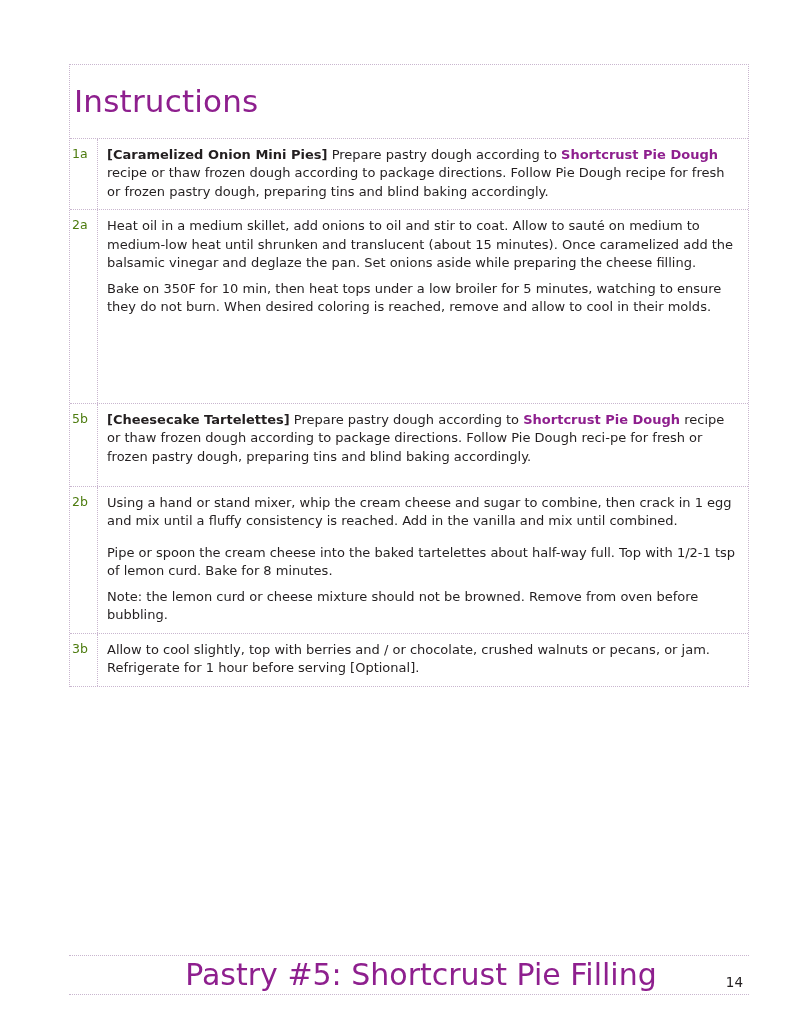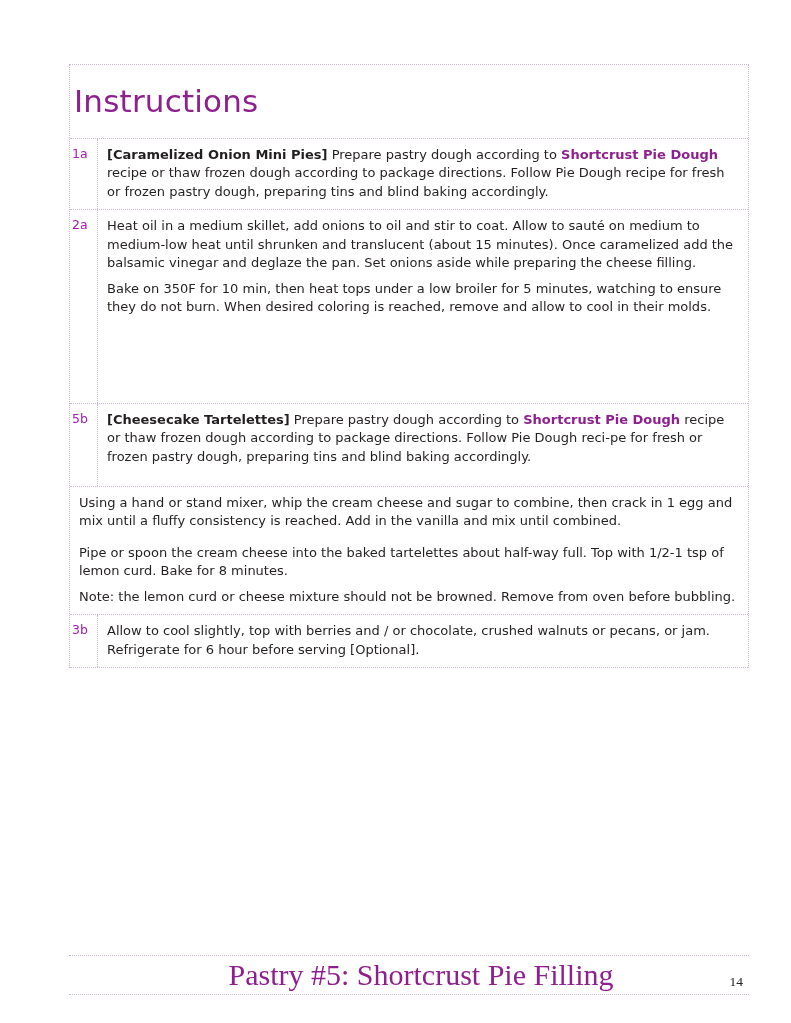--- a/index.html
+++ b/index.html
@@ -65,21 +65,21 @@
     min-width: 28px;
     border-right: 1px dotted #c9b6cf;
     box-sizing: border-box;
     padding-top: 8px;
     text-align: left;
     padding-left: 2px;
   }
 
   .num {
     font-size: 12.5px;
-    color: #a21caf;
+    color: #4d7c0f;
     line-height: 1.1;
     display: block;
   }
 
   .body-cell {
     flex: 1;
     box-sizing: border-box;
     padding: 7px 7px 7px 9px;
   }
 
@@ -119,21 +119,20 @@
     display: flex;
     align-items: center;
   }
 
   .footer-inner {
     width: 680px;
     display: flex;
     align-items: flex-end;
     justify-content: center;
     position: relative;
-    font-family: Liberation Serif, serif;
   }
 
   .footer-title {
     font-size: 30px;
     color: #8e1f8e;
     font-weight: 400;
     line-height: 1;
     padding-left: 24px;
   }
 
@@ -182,34 +181,37 @@
       <div class="num-cell">
         <span class="num">5b</span>
       </div>
       <div class="body-cell">
         <p><span class="bold-label">[Cheesecake Tartelettes]</span><span> Prepare pastry dough according to </span><span class="link">Shortcrust Pie Dough</span><span> recipe or thaw frozen dough according to package directions. Follow Pie Dough reci-pe for fresh or frozen pastry dough, preparing tins and blind baking accordingly.</span></p>
         <div class="spacer-mid"></div>
       </div>
     </div>
 
     <div class="row">
+      <div class="num-cell">
+        <span class="num">2b</span>
+      </div>
       <div class="body-cell">
         <p>Using a hand or stand mixer, whip the cream cheese and sugar to combine, then crack in 1 egg and mix until a fluffy consistency is reached. Add in the vanilla and mix until combined.</p>
         <div class="spacer-mid"></div>
         <p>Pipe or spoon the cream cheese into the baked tartelettes about half-way full. Top with 1/2-1 tsp of lemon curd. Bake for 8 minutes.</p>
         <p>Note: the lemon curd or cheese mixture should not be browned. Remove from oven before bubbling.</p>
       </div>
     </div>
 
     <div class="row">
       <div class="num-cell">
         <span class="num">3b</span>
       </div>
       <div class="body-cell">
-        <p>Allow to cool slightly, top with berries and /  or chocolate, crushed walnuts or pecans, or jam. Refrigerate for 6 hour before serving [Optional].</p>
+        <p>Allow to cool slightly, top with berries and /  or chocolate, crushed walnuts or pecans, or jam. Refrigerate for 1 hour before serving [Optional].</p>
       </div>
     </div>
 
   </div>
 
   <div class="footer">
     <div class="footer-inner">
       <span class="footer-title">Pastry #5: Shortcrust Pie Filling</span>
       <span class="page-num">14</span>
     </div>

